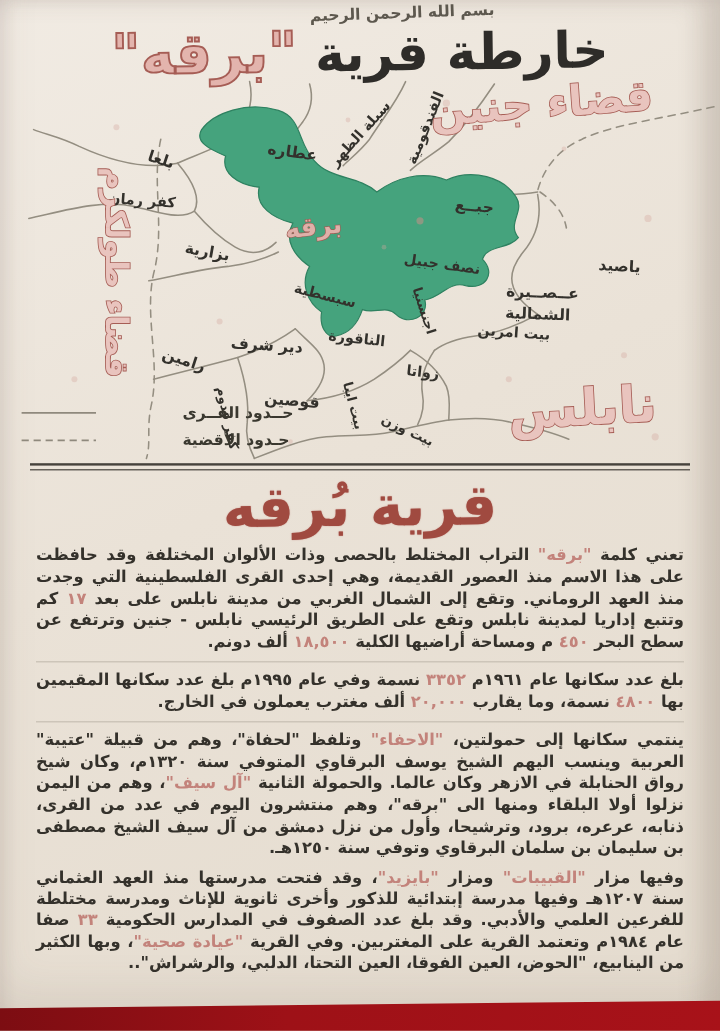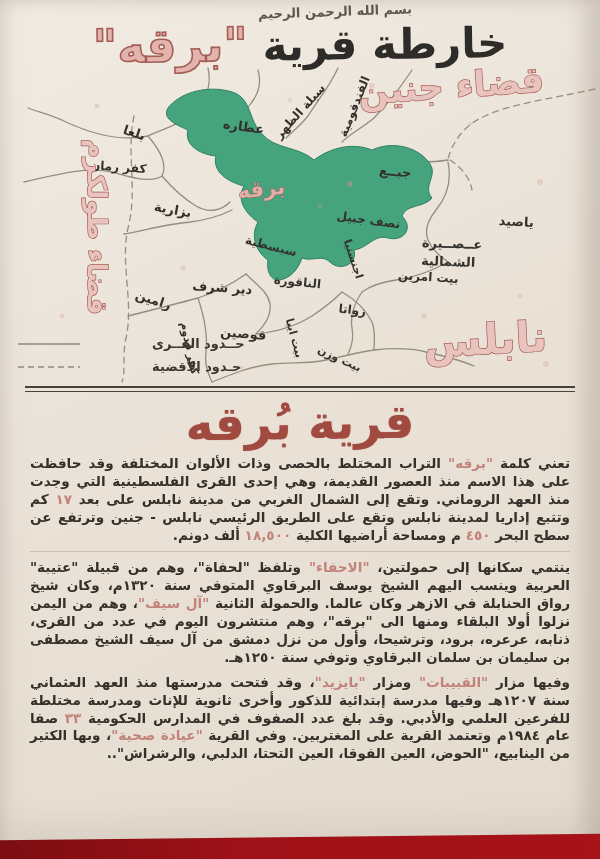--- a/index.html
+++ b/index.html
@@ -135,18 +135,19 @@
         </g>
     </svg>
   </div>
 
   <div class="double-rule"></div>
 
   <h2 class="village-heading">قرية بُرقه</h2>
 
   <div class="article" id="article">
       <p class="ruled"><span>تعني كلمة </span><span class="hl">"برقه"</span><span> التراب المختلط بالحصى وذات الألوان المختلفة وقد حافظت على هذا الاسم منذ العصور القديمة، وهي إحدى القرى الفلسطينية التي وجدت منذ العهد الروماني. وتقع إلى الشمال الغربي من مدينة نابلس على بعد </span><span class="hl">١٧</span><span> كم وتتبع إداريا لمدينة نابلس وتقع على الطريق الرئيسي نابلس - جنين وترتفع عن سطح البحر </span><span class="hl">٤٥٠</span><span> م ومساحة أراضيها الكلية </span><span class="hl">١٨,٥٠٠</span><span> ألف دونم.</span></p>
+      <p class="ruled"><span>بلغ عدد سكانها عام ١٩٦١م </span><span class="hl">٣٣٥٢</span><span> نسمة وفي عام ١٩٩٥م بلغ عدد سكانها المقيمين بها </span><span class="hl">٤٨٠٠</span><span> نسمة، وما يقارب </span><span class="hl">٢٠,٠٠٠</span><span> ألف مغترب يعملون في الخارج.</span></p>
       <p><span>ينتمي سكانها إلى حمولتين، </span><span class="hl">"الاحفاء"</span><span> وتلفظ "لحفاة"، وهم من قبيلة "عتيبة" العربية وينسب اليهم الشيخ يوسف البرقاوي المتوفي سنة ١٣٢٠م، وكان شيخ رواق الحنابلة في الازهر وكان عالما. والحمولة الثانية </span><span class="hl">"آل سيف"</span><span>، وهم من اليمن نزلوا أولا البلقاء ومنها الى "برقه"، وهم منتشرون اليوم في عدد من القرى، ذنابه، عرعره، برود، وترشيحا، وأول من نزل دمشق من آل سيف الشيخ مصطفى بن سليمان بن سلمان البرقاوي وتوفي سنة ١٢٥٠هـ.</span></p>
       <p><span>وفيها مزار </span><span class="hl">"القبيبات"</span><span> ومزار </span><span class="hl">"بايزيد"</span><span>، وقد فتحت مدرستها منذ العهد العثماني سنة ١٢٠٧هـ وفيها مدرسة إبتدائية للذكور وأخرى ثانوية للإناث ومدرسة مختلطة للفرعين العلمي والأدبي. وقد بلغ عدد الصفوف في المدارس الحكومية </span><span class="hl">٣٣</span><span> صفا عام ١٩٨٤م وتعتمد القرية على المغتربين. وفي القرية </span><span class="hl">"عيادة صحية"</span><span>، وبها الكثير من الينابيع، "الحوض، العين الفوقا، العين التحتا، الدلبي، والرشراش"..</span></p>
     </div>
 
   <div class="red-band"></div>
 </div>
 
 </body></html>

